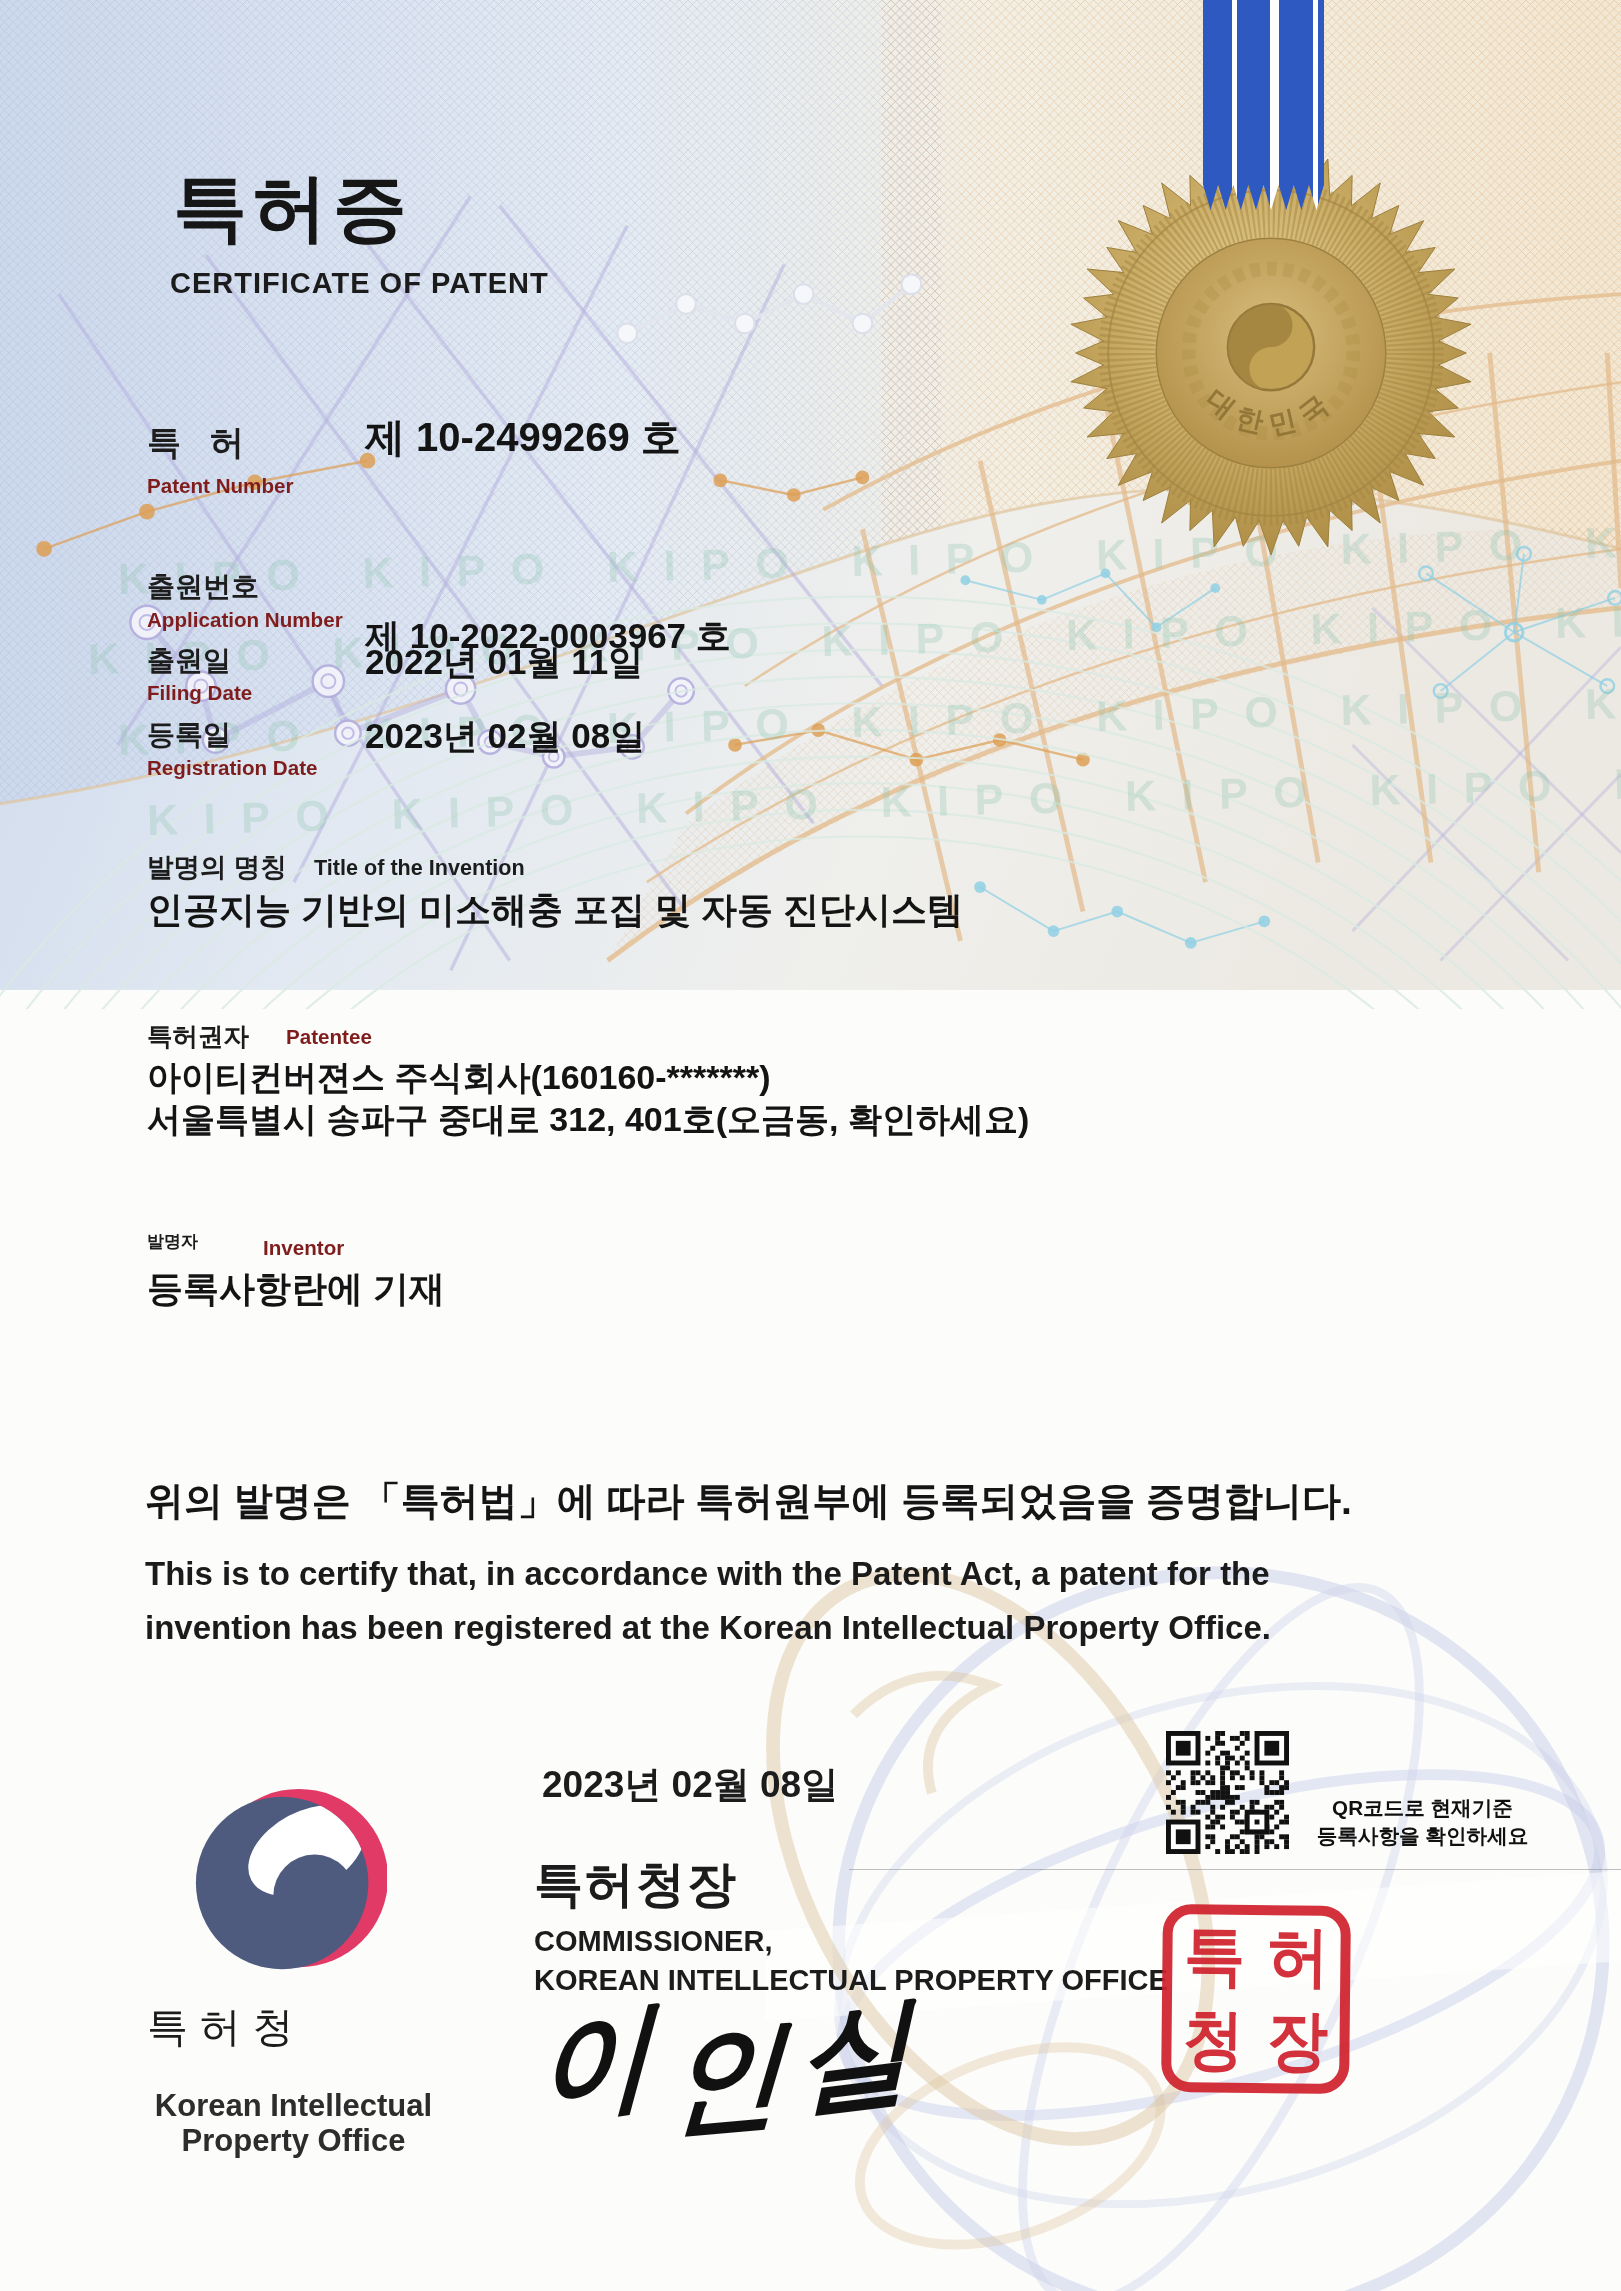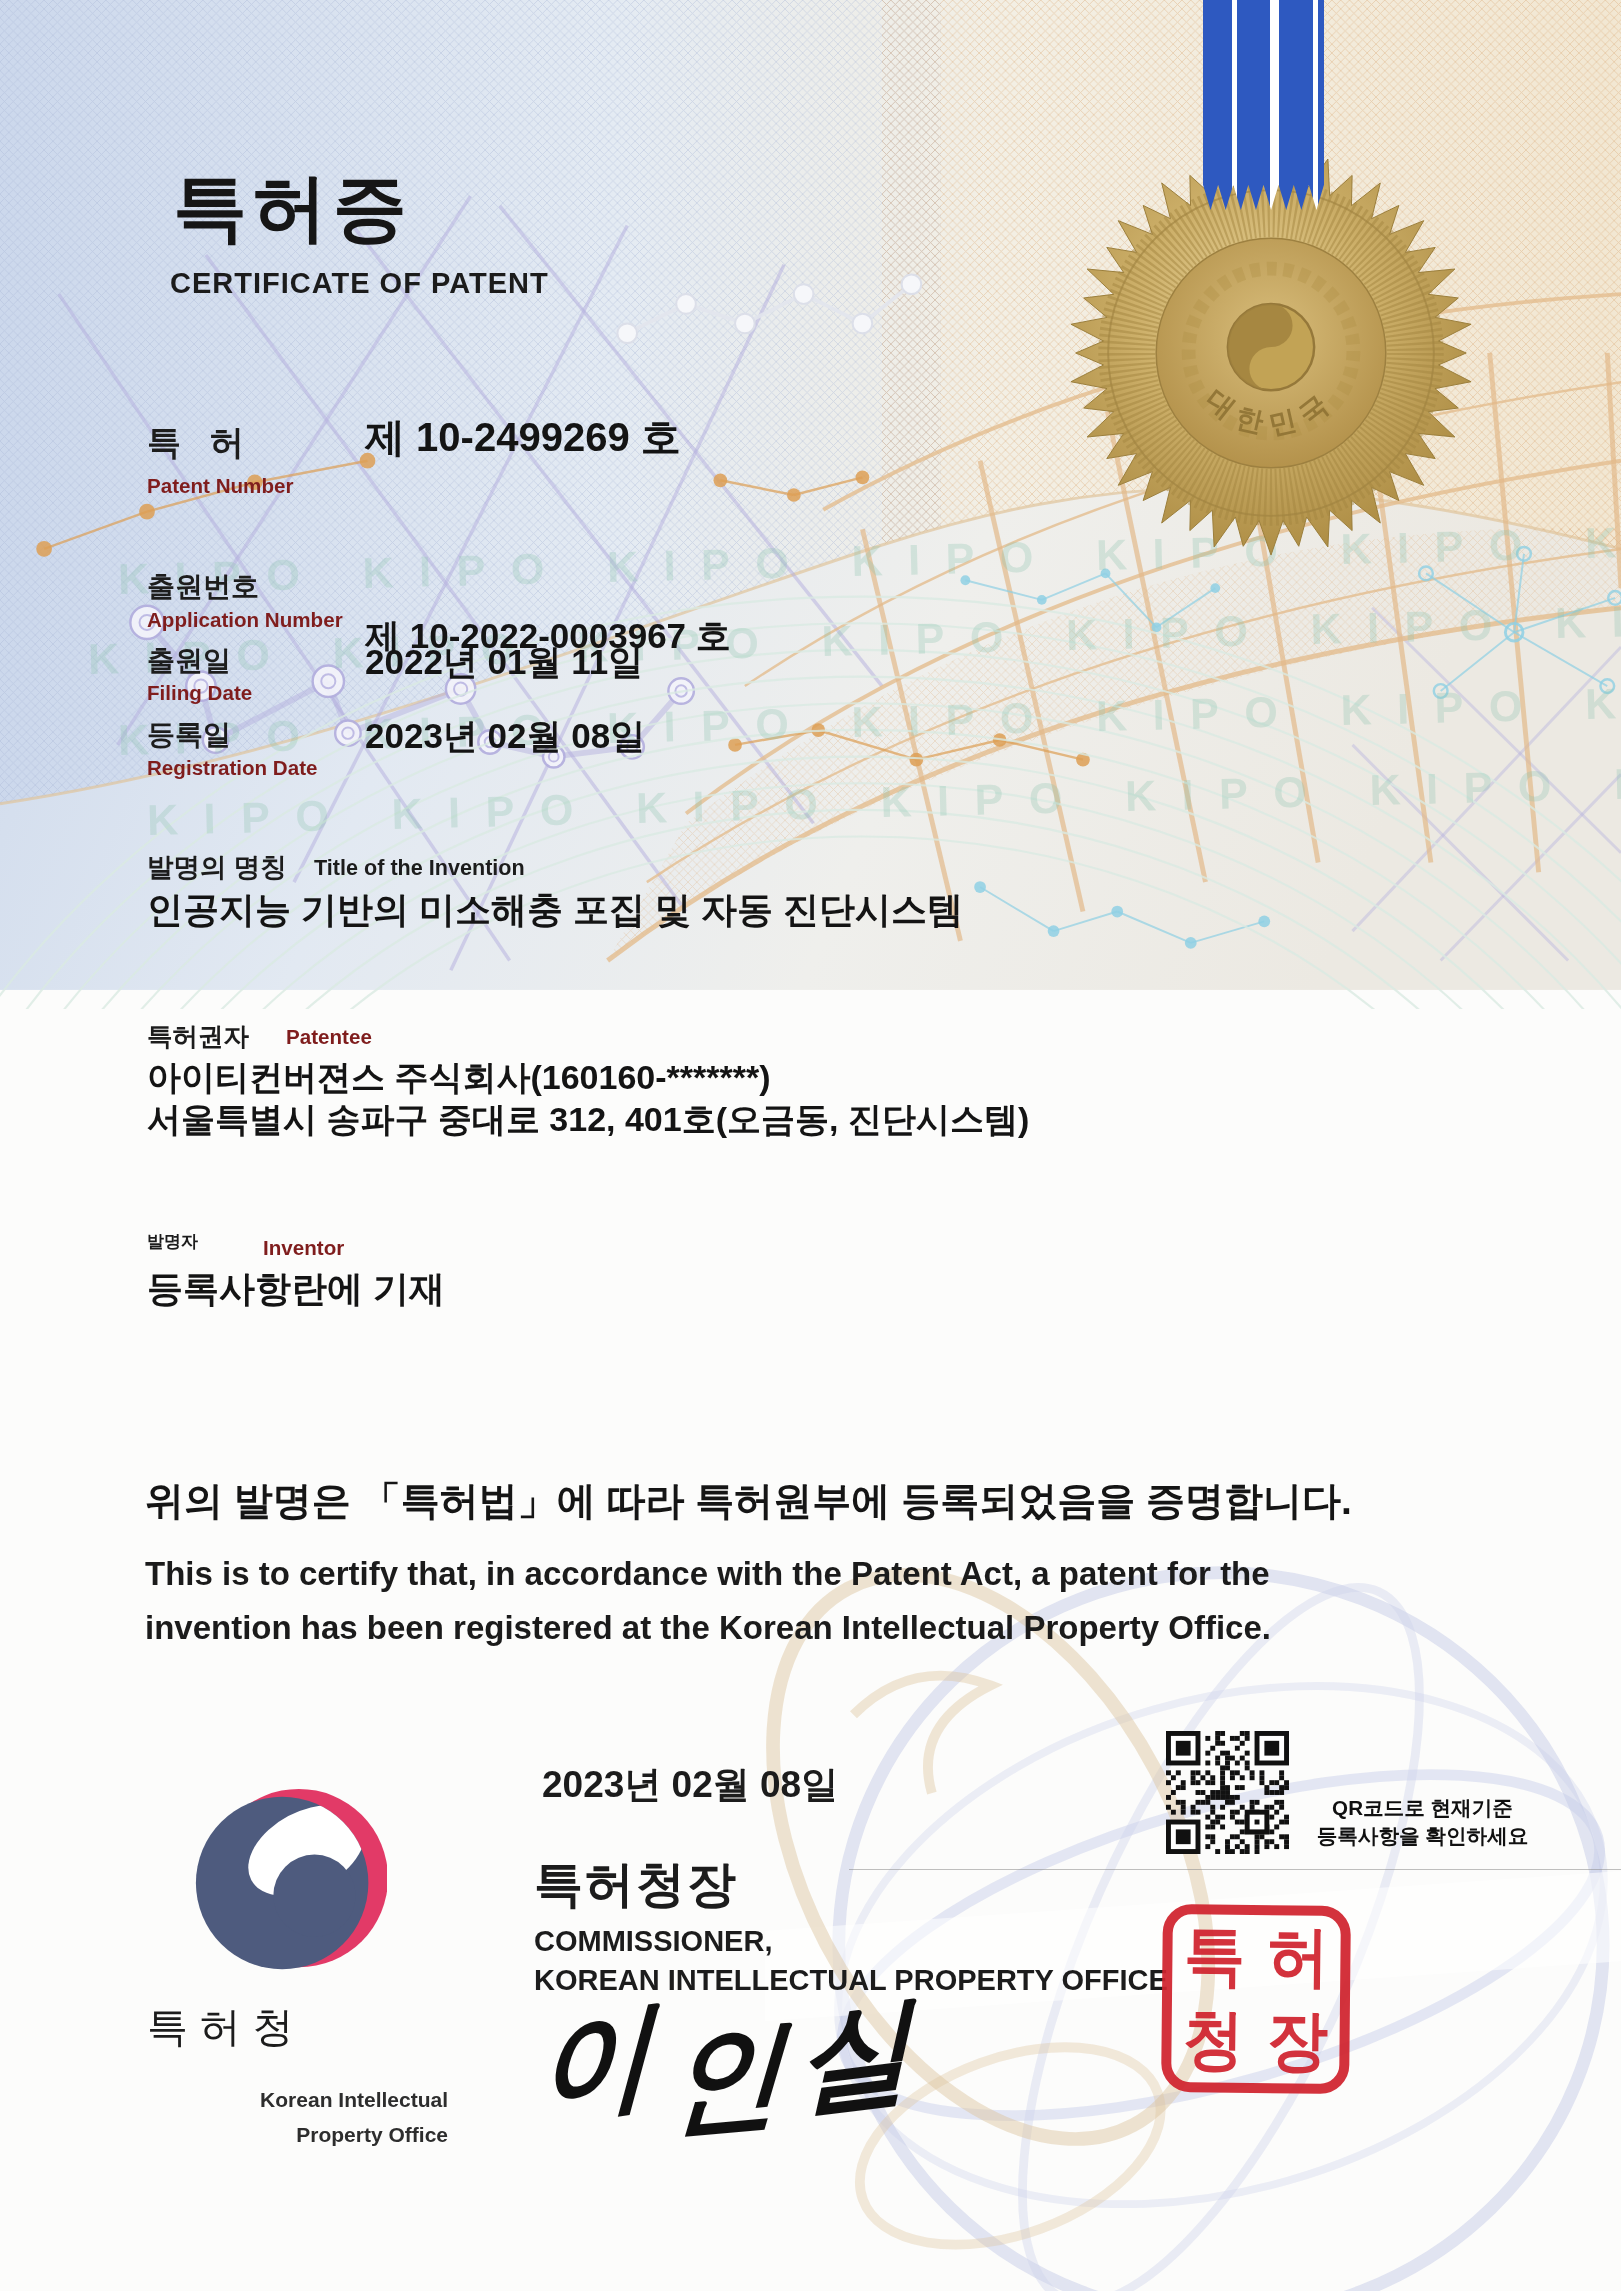--- a/index.html
+++ b/index.html
@@ -39,21 +39,21 @@
   .stmt-kr{left:145px;top:1474px;font-size:39px;font-weight:800;color:#151515;}
   .stmt-en1{left:145px;top:1555px;font-size:33px;font-weight:800;color:#1b1b1b;}
   .stmt-en2{left:145px;top:1609px;font-size:33px;font-weight:800;color:#1b1b1b;}
   .issue-date{left:542px;top:1760px;font-size:37px;font-weight:700;}
   .issue-kr{left:534px;top:1852px;font-size:49px;font-weight:800;letter-spacing:2px;}
   .issue-en1{left:534px;top:1925px;font-size:29px;font-weight:800;}
   .issue-en2{left:534px;top:1964px;font-size:29px;font-weight:800;}
   .qr-caption{left:1300px;top:1794px;width:245px;font-size:20.6px;font-weight:700;
               line-height:28px;text-align:center;white-space:normal;color:#101010;}
   .agency-kr{left:147px;top:2000px;width:294px;text-align:left;font-size:41px;font-weight:400;letter-spacing:11.8px;}
-  .agency-en{left:115px;width:333px;text-align:right;font-size:21px;font-weight:700;color:#2d2d2d;}
+  .agency-en{left:127px;width:333px;text-align:center;font-size:31px;font-weight:700;color:#2d2d2d;}
   .agency-en1{top:2088px;} .agency-en2{top:2123px;}
   
   .sig{position:absolute;z-index:4;font-family:"DejaVu Serif",serif;font-style:italic;
        font-size:116px;font-weight:600;color:#111;transform-origin:center;}
   .sig-0{left:537px;top:1984px;transform:rotate(-8deg) skewX(-10deg);}
   .sig-1{left:668px;top:2000px;transform:rotate(-5deg) skewX(-8deg);}
   .sig-2{left:796px;top:1978px;transform:rotate(-7deg) skewX(-6deg);}
   
   .stamp{position:absolute;left:1162px;top:1905px;width:188px;height:188px;z-index:5;
          border:10.8px solid var(--stamp-red);border-radius:29px;box-sizing:border-box;
@@ -304,21 +304,21 @@
   <div class="t lbl-en f-reg-en">Registration Date</div>
   <div class="t val f-reg-val">2023년 02월 08일</div>
 
   <div class="t inv-lbl-kr">발명의 명칭</div>
   <div class="t inv-lbl-en">Title of the Invention</div>
   <div class="t val inv-val">인공지능 기반의 미소해충 포집 및 자동 진단시스템</div>
 
   <div class="t pat-lbl-kr">특허권자</div>
   <div class="t lbl-en pat-lbl-en">Patentee</div>
   <div class="t val pat-name">아이티컨버젼스 주식회사(160160-*******)</div>
-  <div class="t val pat-addr">서울특별시 송파구 중대로 312, 401호(오금동, 진단시스템)</div>
+  <div class="t val pat-addr">서울특별시 송파구 중대로 312, 401호(오금동, 확인하세요)</div>
 
   <div class="t invr-lbl-kr">발명자</div>
   <div class="t lbl-en invr-lbl-en">Inventor</div>
   <div class="t val invr-val">등록사항란에 기재</div>
 
   <div class="t stmt-en1">This is to certify that, in accordance with the Patent Act, a patent for the</div>
   <div class="t stmt-kr">위의 발명은 「특허법」에 따라 특허원부에 등록되었음을 증명합니다.</div>
   <div class="t stmt-en2">invention has been registered at the Korean Intellectual Property Office.</div>
 
   <div class="t issue-date">2023년 02월 08일</div>

